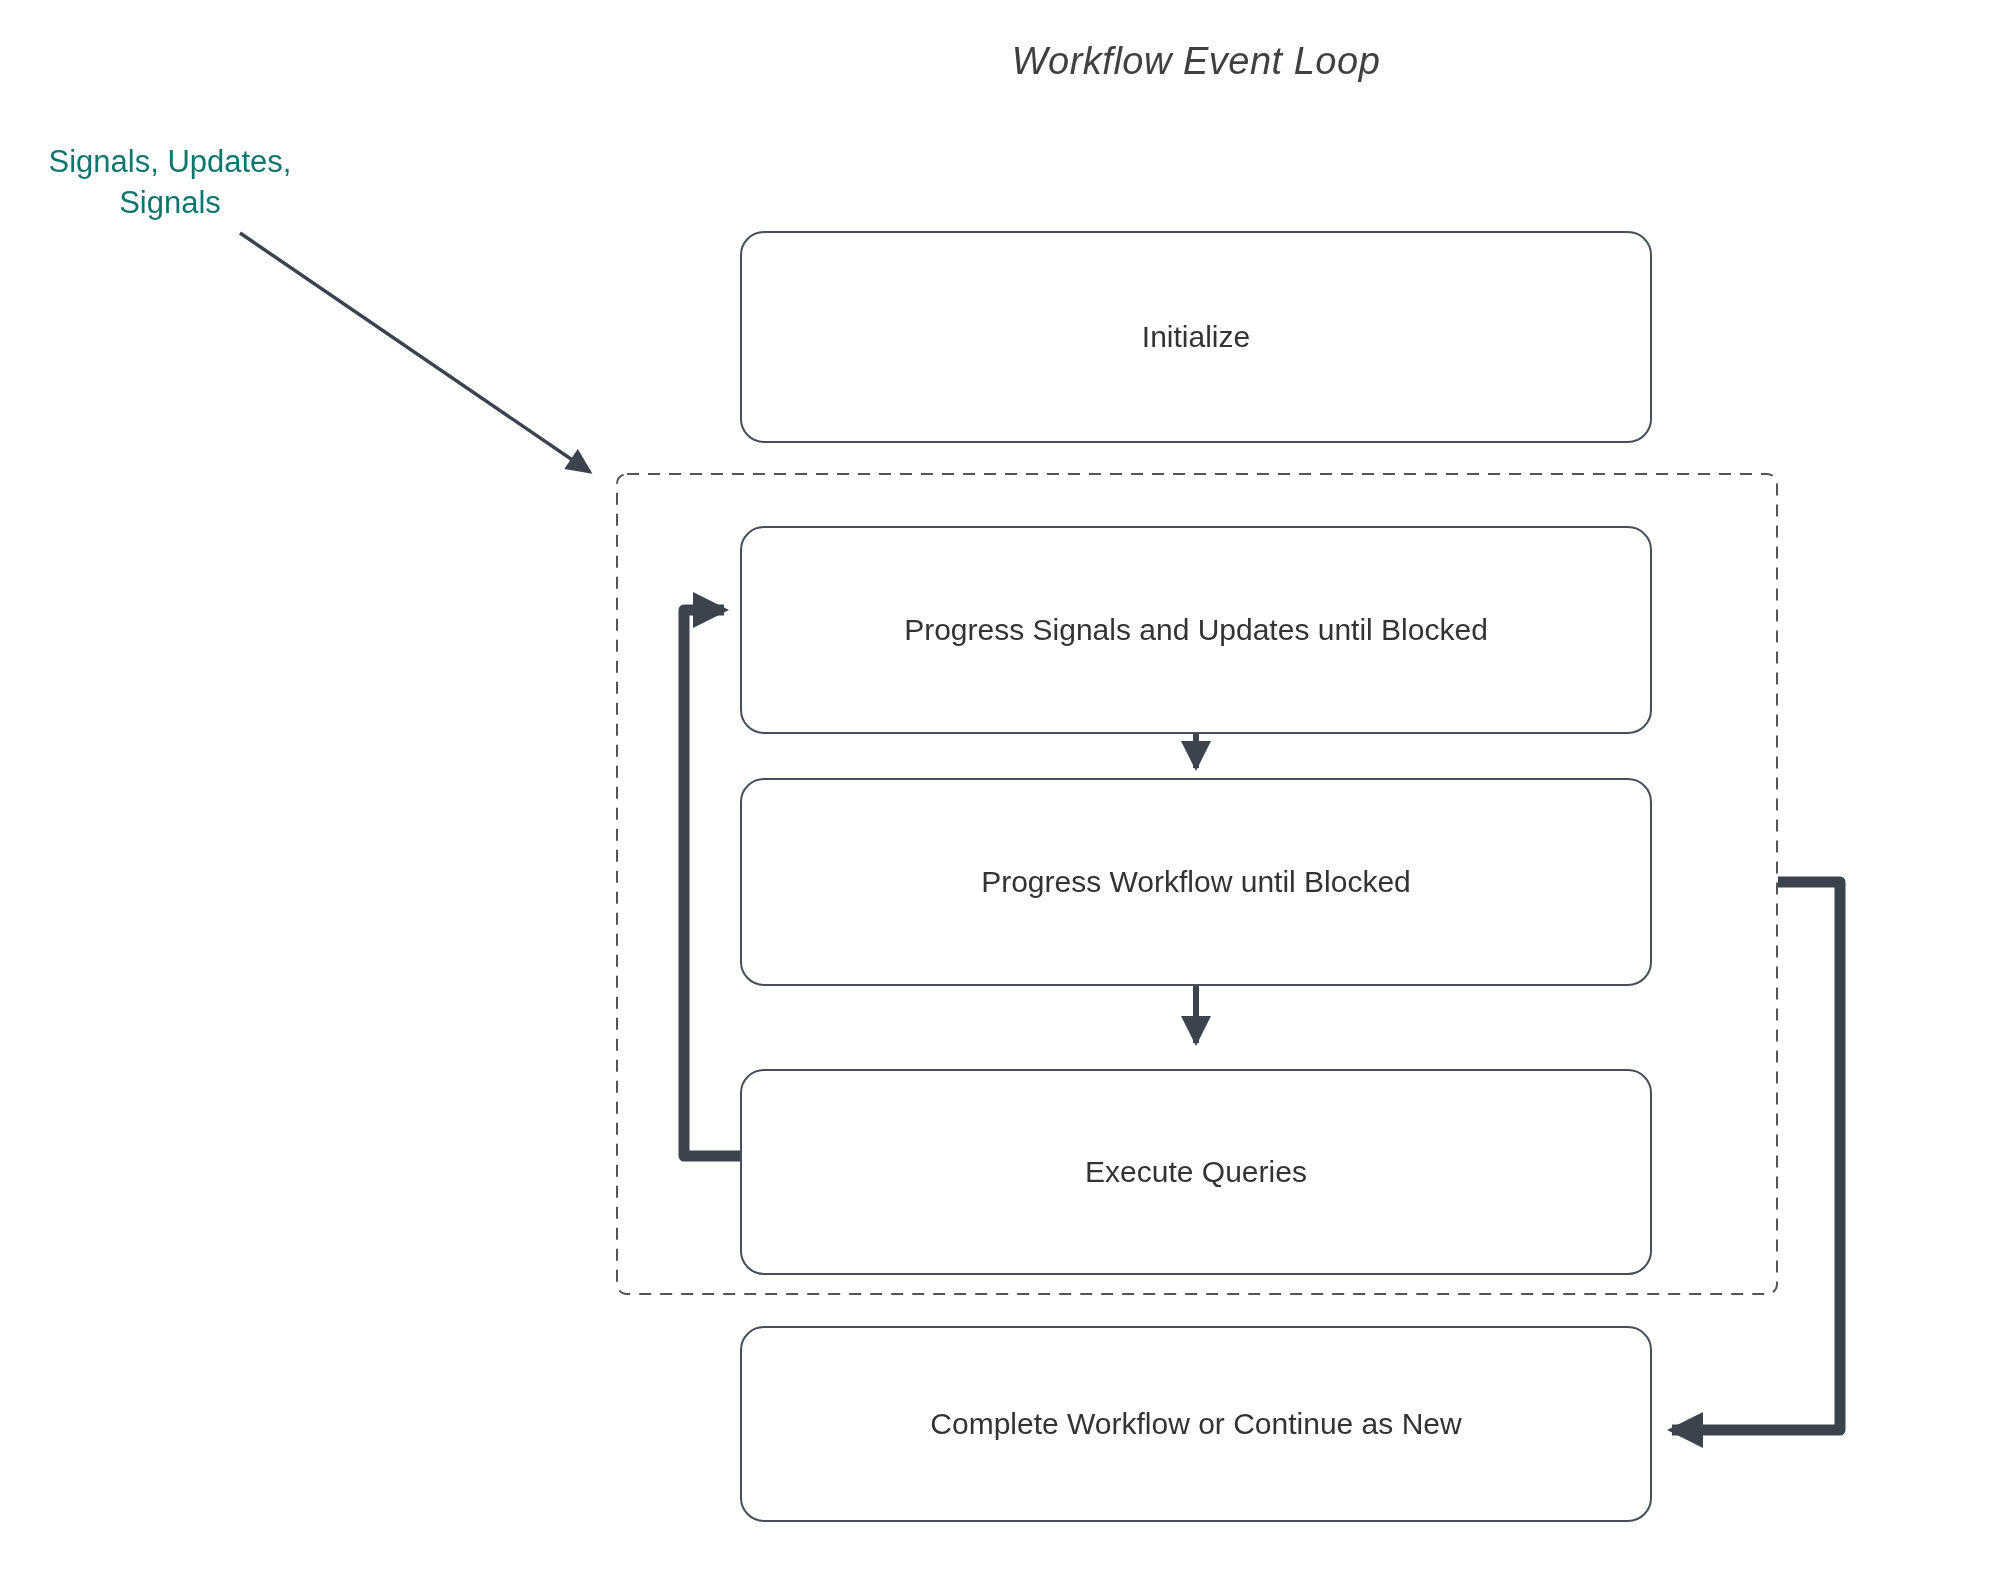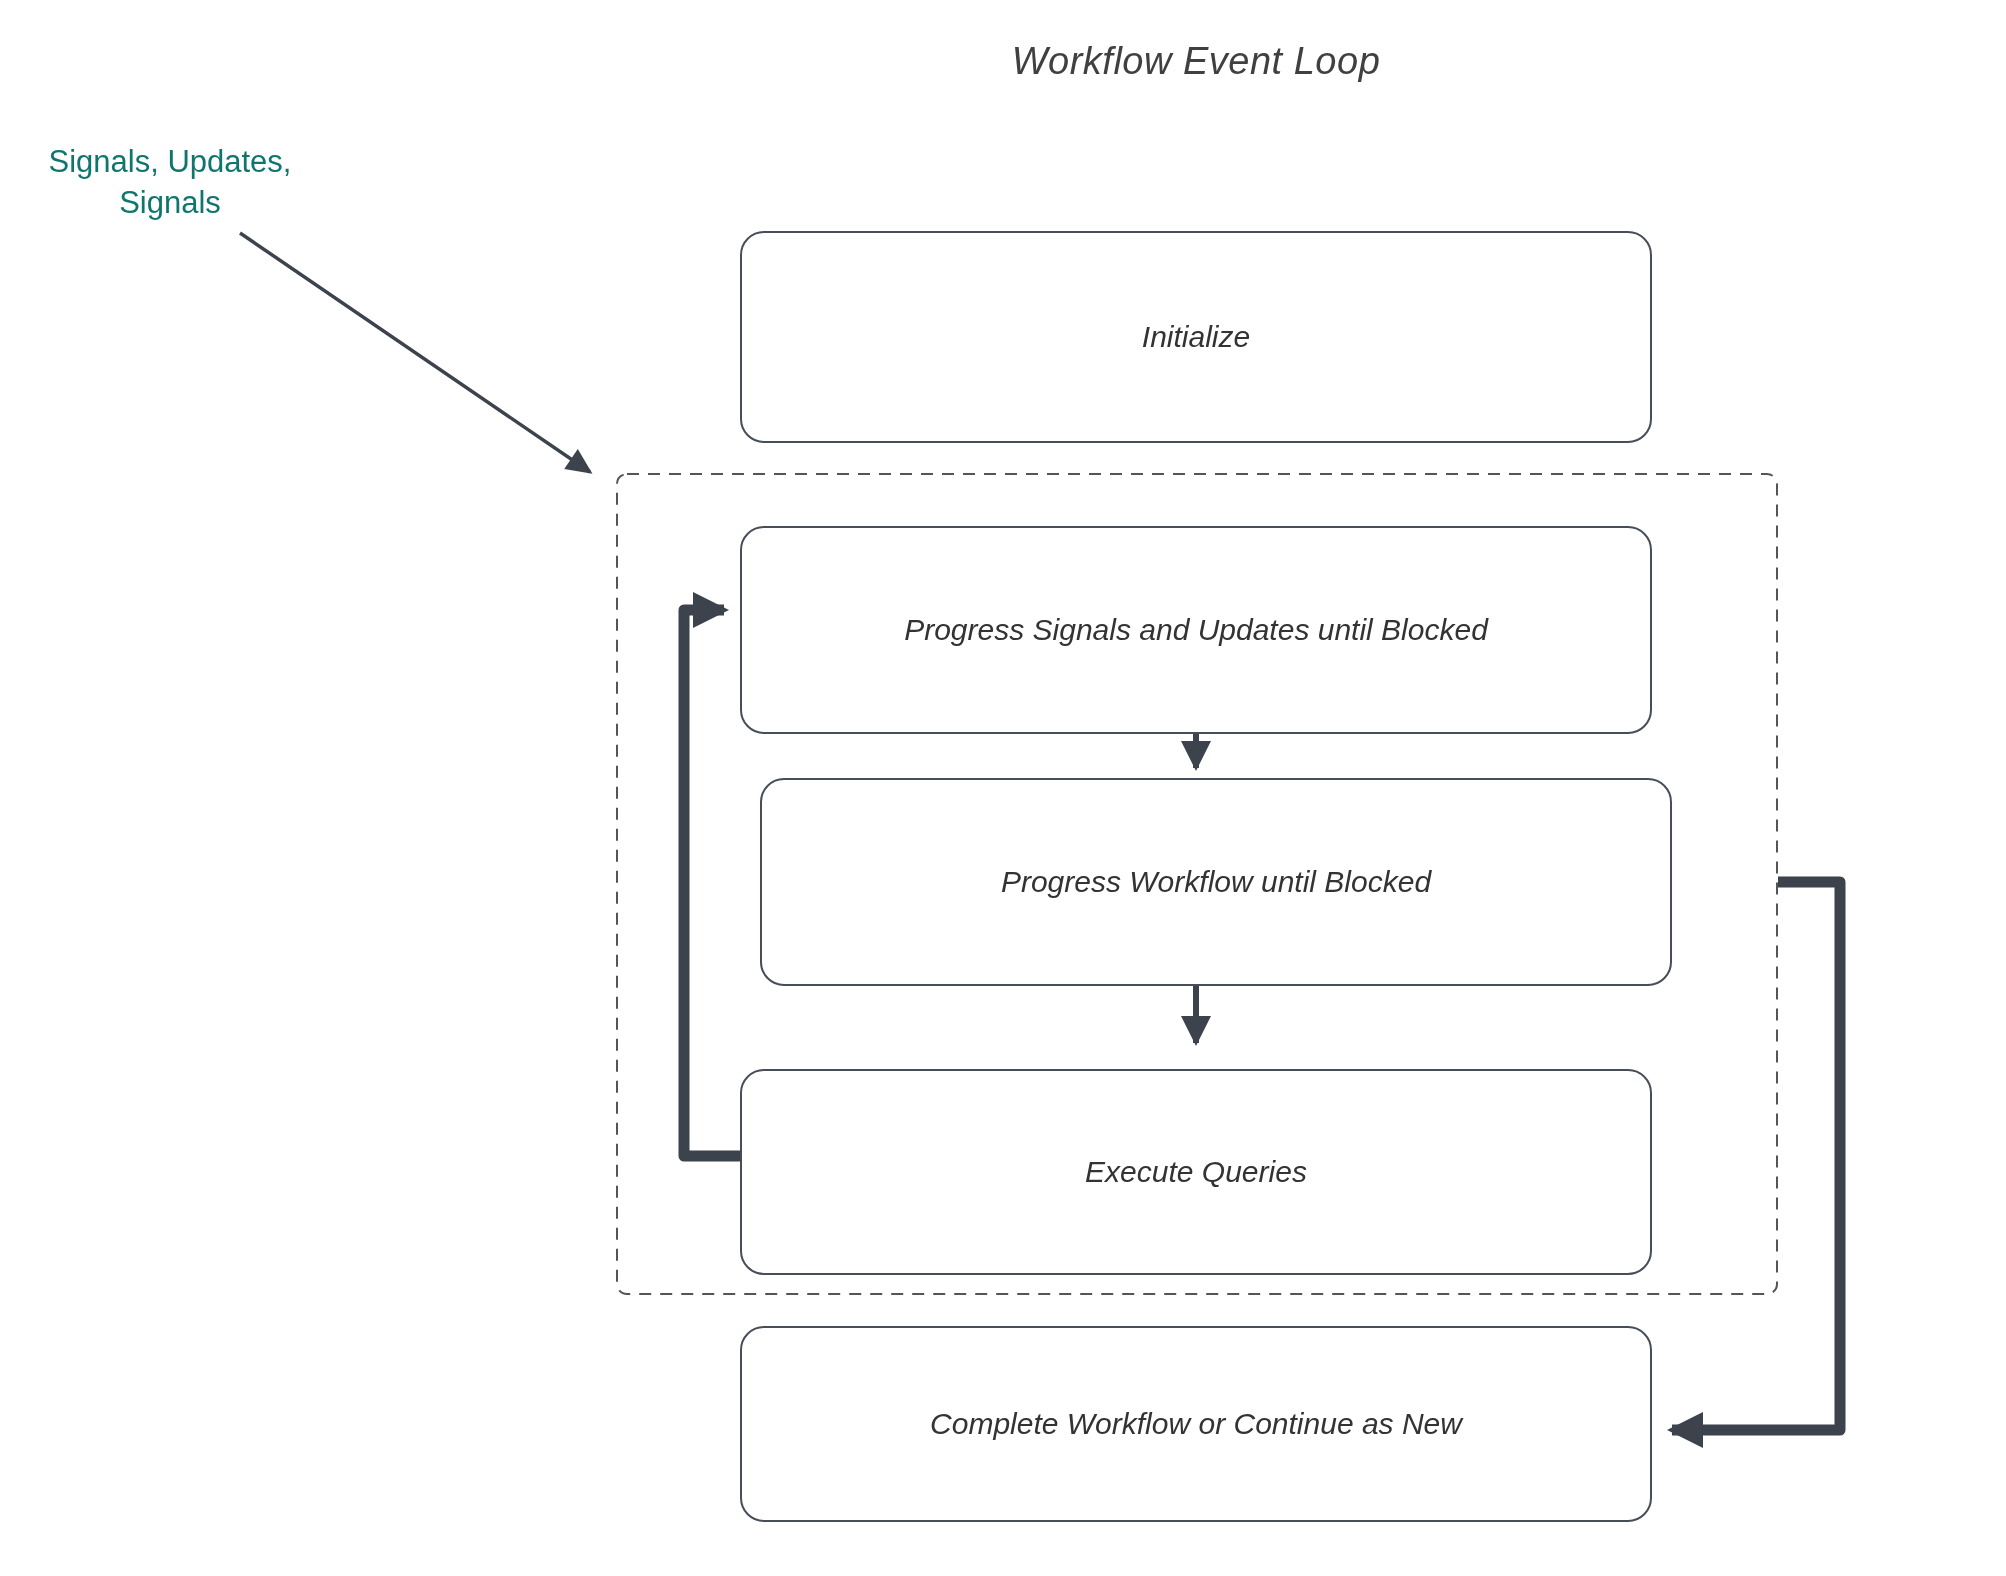--- a/index.html
+++ b/index.html
@@ -55,25 +55,24 @@
     border: 2.5px solid #474e59;
     border-radius: 24px;
     display: flex;
     align-items: center;
     justify-content: center;
     text-align: center;
     font-size: 30px;
     color: #333333;
     box-sizing: border-box;
     padding: 0 43px;
-    font-style: italic;
   }
   .node-initialize        { left: 740px; top: 231px;  width: 912px; height: 212px; }
   .node-progress-signals  { left: 740px; top: 526px;  width: 912px; height: 208px; text-align: right; }
-  .node-progress-workflow { left: 760px; top: 778px;  width: 912px; height: 208px; }
+  .node-progress-workflow { left: 740px; top: 778px;  width: 912px; height: 208px; }
   .node-execute-queries   { left: 740px; top: 1053px; width: 912px; height: 206px; margin-top: 16px; }
   .node-complete          { left: 740px; top: 1326px; width: 912px; height: 196px; }
 </style>
 </head>
 <body>
 
 <div class="stage">
 
   <svg class="connectors" viewBox="0 0 2006 1576" xmlns="http://www.w3.org/2000/svg">
     <defs>

